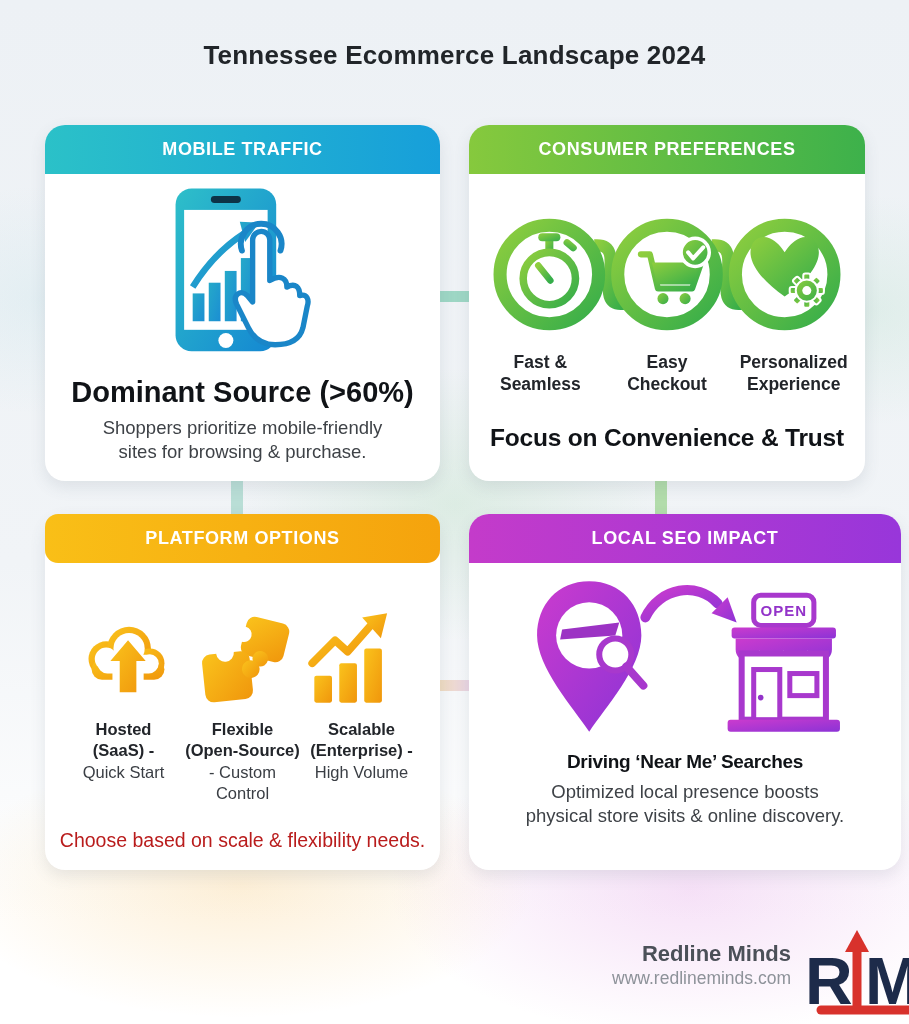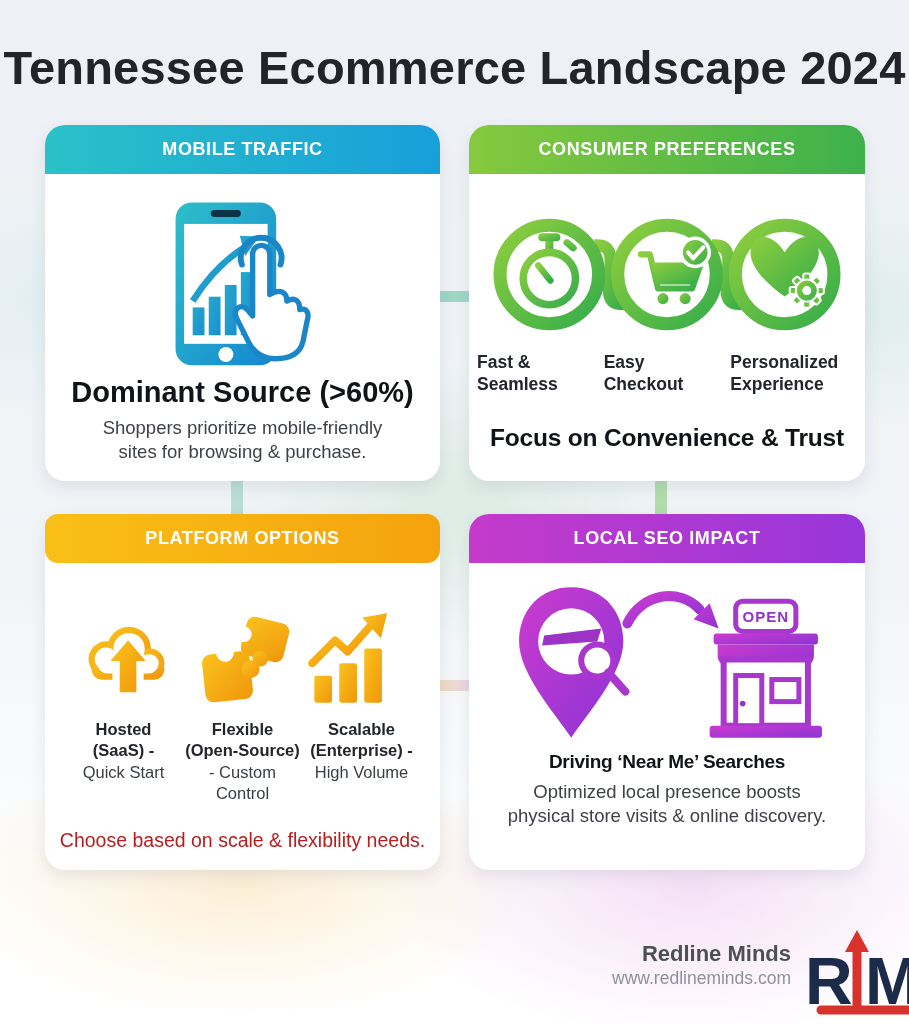--- a/index.html
+++ b/index.html
@@ -9,49 +9,49 @@
     background:
       radial-gradient(420px 190px at 240px 885px, rgba(247,177,56,0.20), transparent 70%),
       radial-gradient(430px 210px at 690px 890px, rgba(214,118,219,0.22), transparent 70%),
       radial-gradient(300px 190px at 455px 505px, rgba(140,205,150,0.20), transparent 72%),
       radial-gradient(220px 160px at 870px 310px, rgba(140,212,170,0.16), transparent 72%),
       radial-gradient(220px 160px at 40px 300px, rgba(120,200,210,0.10), transparent 72%),
       linear-gradient(180deg, #edf1f5 0%, #f1f4f7 55%, #ffffff 90%, #ffffff 100%);
   }
   .page-title{
     position:absolute; top:40px; left:0; width:100%;
-    text-align:center; font-size:47px; font-weight:600; color:#212529; letter-spacing:0.2px;
+    text-align:center; font-size:26px; font-weight:600; color:#212529; letter-spacing:0.2px;
   }
   .card{
     position:absolute; width:395px; height:356px; background:#ffffff;
     border-radius:20px; box-shadow:0 6px 16px rgba(70,90,110,0.12); z-index:2;
   }
   #card-mobile{left:45px; top:125px;}
   #card-consumer{left:469px; top:125px; width:396px;}
   #card-platform{left:45px; top:514px;}
-  #card-local{left:469px; top:514px; width:396px;}
+  #card-local{left:469px; top:514px; width:432px;}
   .card-header{
     height:49px; border-radius:20px 20px 0 0; display:flex; align-items:center; justify-content:center;
     color:#ffffff; font-weight:bold; font-size:18px; letter-spacing:0.6px;
   }
   .connector{position:absolute; z-index:1; border-radius:2px;}
   #conn-top-h{left:437px; top:291px; width:35px; height:11px; background:#9ed7c5;}
   #conn-bottom-h{left:437px; top:680px; width:35px; height:11px; background:linear-gradient(90deg,#f1ddbd,#e9d4e8);}
   #conn-left-v{left:231px; top:477px; width:12px; height:40px; background:#b9ded6;}
   #conn-right-v{left:655px; top:477px; width:12px; height:40px; background:#b2dcab;}
 
-  .icon-center{display:flex; justify-content:center; align-items:flex-end;}
+  .icon-center{display:flex; justify-content:center; align-items:flex-start;}
   .phone-wrap{margin-top:12px; height:186px;}
   .card-headline{margin-top:4px; text-align:center; font-weight:bold; color:#101317;}
   #card-mobile .card-headline{font-size:29px;}
   .card-desc{margin-top:7px; text-align:center; font-size:18.5px; line-height:1.28; color:#3e4247;}
 
   .rings-wrap{margin-top:38px;}
   .pref-labels{display:flex; margin-top:10px; padding:0 8px;}
-  .pref-label{flex:1; text-align:left; font-weight:bold; font-size:17.5px; line-height:1.28; color:#22252a;}
+  .pref-label{flex:1; text-align:center; font-weight:bold; font-size:17.5px; line-height:1.28; color:#22252a;}
   #card-consumer .card-headline{margin-top:28px; font-size:24.5px; letter-spacing:-0.2px;}
 
   .platform-icons{display:flex; margin-top:48px; padding:0 24px;}
   .platform-icons .icon-center{flex:1;}
   .platform-labels{display:flex; margin-top:12px; padding:0 19px;}
   .platform-label{flex:1; text-align:center; font-size:16.5px; line-height:1.3; color:#22252a;}
   .platform-label .b{font-weight:bold;}
   .platform-label .r{color:#3a3e44;}
   .card-footnote{margin-top:24px; text-align:center; font-size:19.5px; color:#b91c1c;}
 

